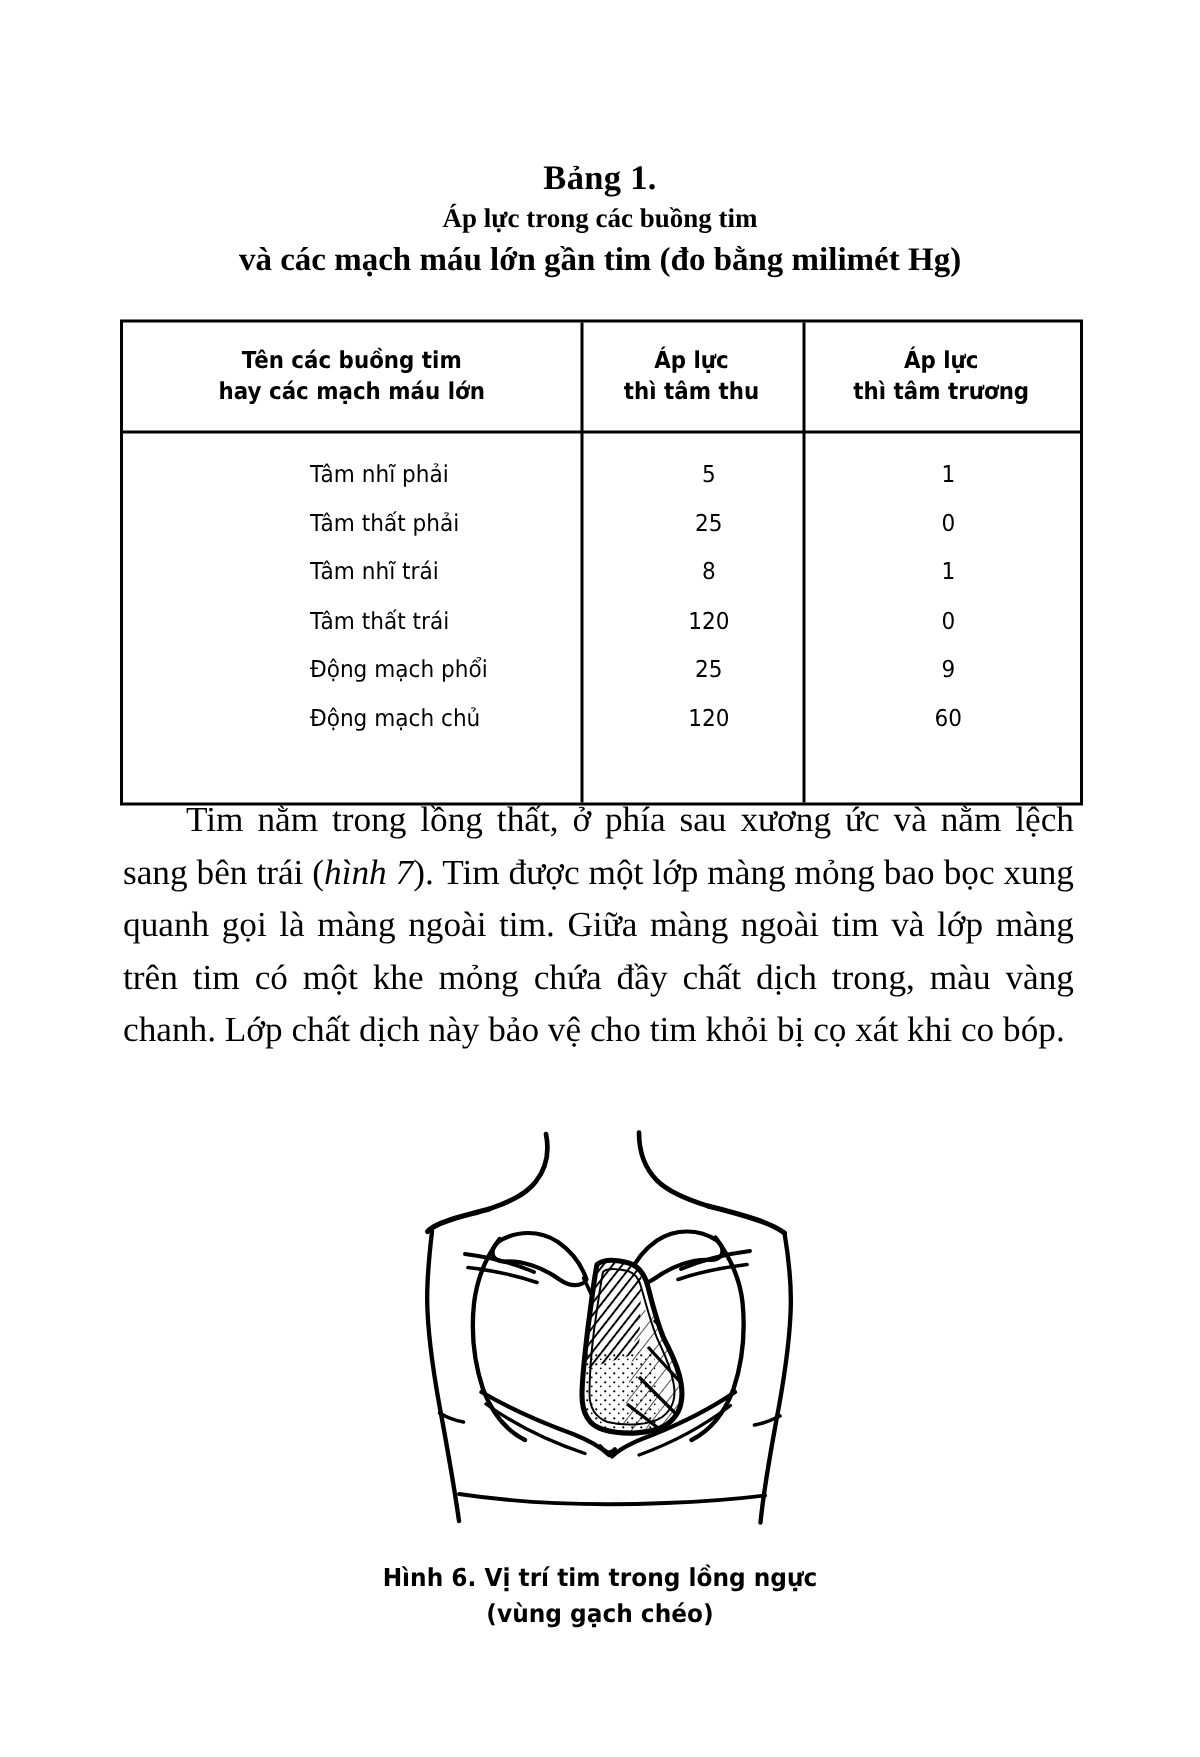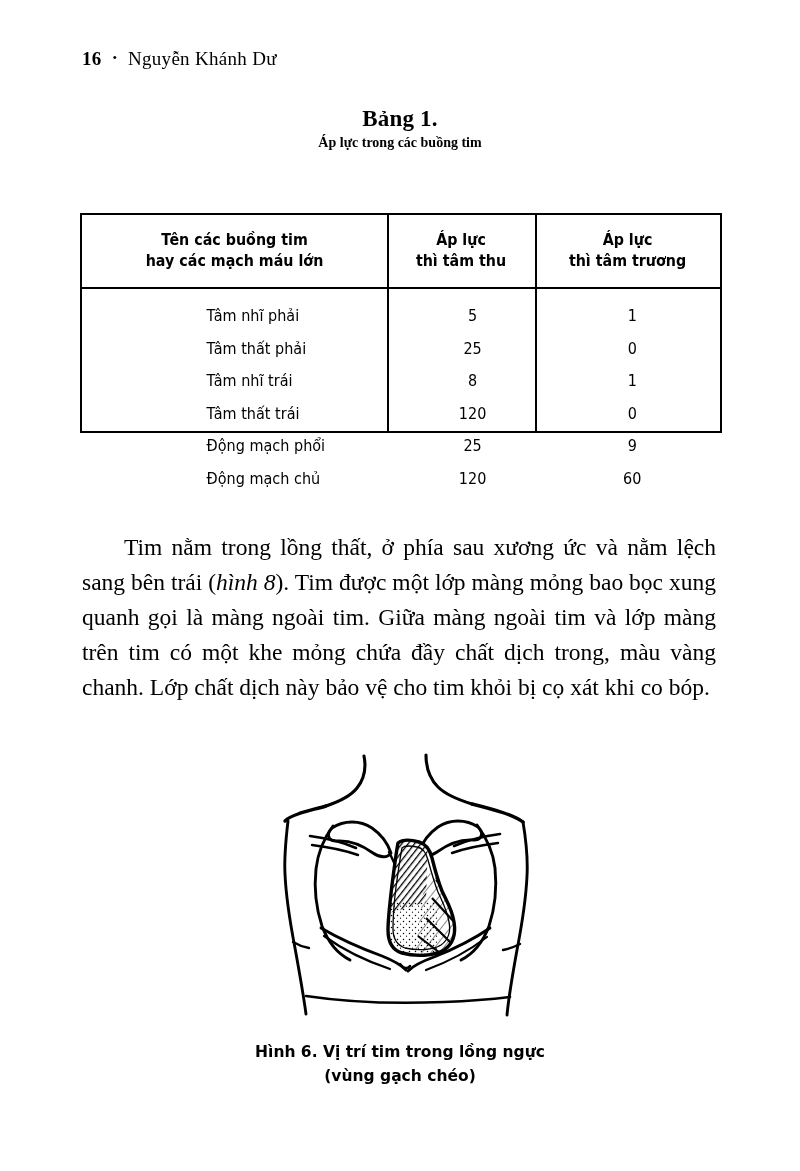--- a/index.html
+++ b/index.html
@@ -57,30 +57,30 @@
     font-family: "Liberation Serif", "DejaVu Serif", serif;
     font-weight: bold;
     font-size: 22px;
     line-height: 1.32;
   }
   .table-title .tt-line {
     display: block;
     white-space: nowrap;
   }
   .table-title .tt-line.l1 { font-size: 23px; letter-spacing: 0.2px; }
-  .table-title .tt-line.l2 { font-size: 14px; }
+  .table-title .tt-line.l2 { font-size: 18px; }
   .table-title .tt-line.l3 { font-size: 22px; }
 
   
   .press-table {
     position: absolute;
     left: 80px;
     top: 213px;
     width: 642px;
-    height: 220px;
+    height: 324px;
     border: 2px solid #000;
     box-sizing: border-box;
   }
   .press-table .vrule {
     position: absolute;
     top: 0;
     bottom: 0;
     width: 2px;
     background: #000;
   }
@@ -182,29 +182,25 @@
     line-height: 1.45;
     transform: scaleX(0.94);
   }
   .fig-caption span { display: block; white-space: nowrap; }
 </style>
 </head>
 <body>
 
 <div class="page">
 
-  <div class="running-head">
-    <span class="folio">16</span>
-    <span class="bullet">•</span>
-    <span class="author">Nguyễn Khánh Dư</span>
-  </div>
 
   <div class="table-title">
     <span class="tt-line l1">Bảng 1.</span>
     <span class="tt-line l2">Áp lực trong các buồng tim</span>
+    <span class="tt-line l3">và các mạch máu lớn gần tim (đo bằng milimét Hg)</span>
   </div>
 
   <div class="press-table">
     <div class="vrule v1"></div>
     <div class="vrule v2"></div>
     <div class="hrule"></div>
 
     <div class="thead">
       <div class="th c0">
         <span>Tên các buồng tim</span>
@@ -247,21 +243,21 @@
         <div class="td dia">9</div>
       </div>
       <div class="trow">
         <div class="td name">Động mạch chủ</div>
         <div class="td sys">120</div>
         <div class="td dia">60</div>
       </div>
     </div>
   </div>
 
-  <p class="body-par"><span>Tim nằm trong lồng thất, ở phía sau xương ức và nằm lệch sang bên trái (</span><i>hình 8</i><span>). Tim được một lớp màng mỏng bao bọc xung quanh gọi là màng ngoài tim. Giữa màng ngoài tim và lớp màng trên tim có một khe mỏng chứa đầy chất dịch trong, màu vàng chanh. Lớp chất dịch này bảo vệ cho tim khỏi bị cọ xát khi co bóp.</span></p>
+  <p class="body-par"><span>Tim nằm trong lồng thất, ở phía sau xương ức và nằm lệch sang bên trái (</span><i>hình 7</i><span>). Tim được một lớp màng mỏng bao bọc xung quanh gọi là màng ngoài tim. Giữa màng ngoài tim và lớp màng trên tim có một khe mỏng chứa đầy chất dịch trong, màu vàng chanh. Lớp chất dịch này bảo vệ cho tim khỏi bị cọ xát khi co bóp.</span></p>
 
   <div class="figure">
     <svg viewBox="0 0 266 278" xmlns="http://www.w3.org/2000/svg">
       <defs>
         <pattern id="hatchDense" width="5" height="5" patternUnits="userSpaceOnUse" patternTransform="rotate(38)">
           <line x1="0" y1="0" x2="0" y2="5" stroke="#000" stroke-width="2.6"></line>
         </pattern>
         <pattern id="hatchLight" width="7" height="7" patternUnits="userSpaceOnUse" patternTransform="rotate(38)">
           <line x1="0" y1="0" x2="0" y2="7" stroke="#000" stroke-width="0.9"></line>
         </pattern>

